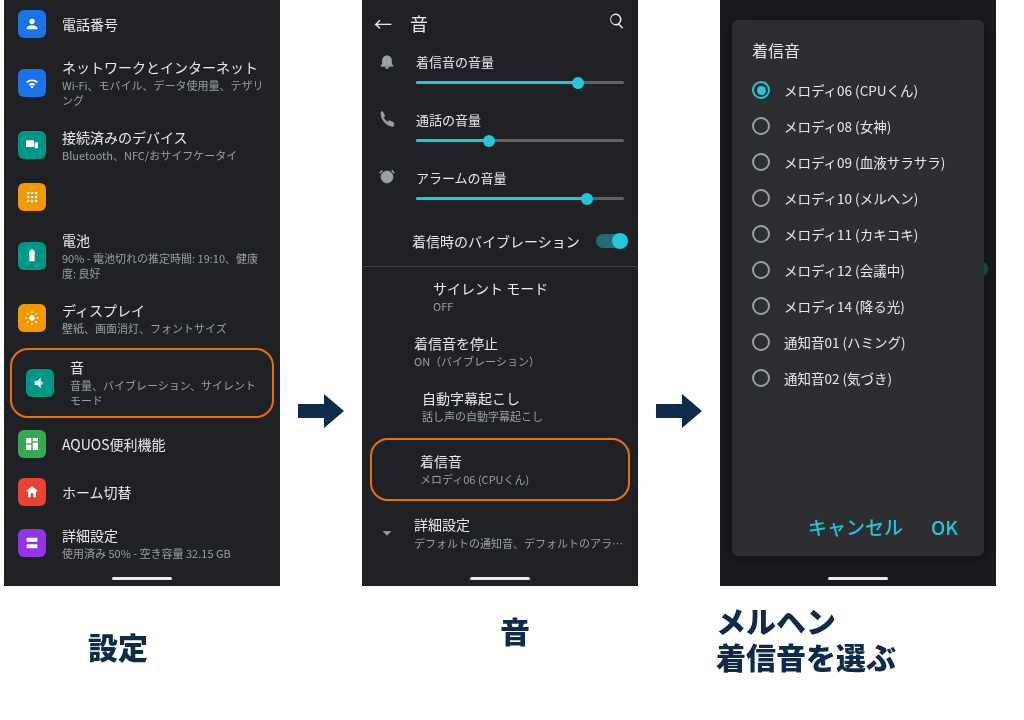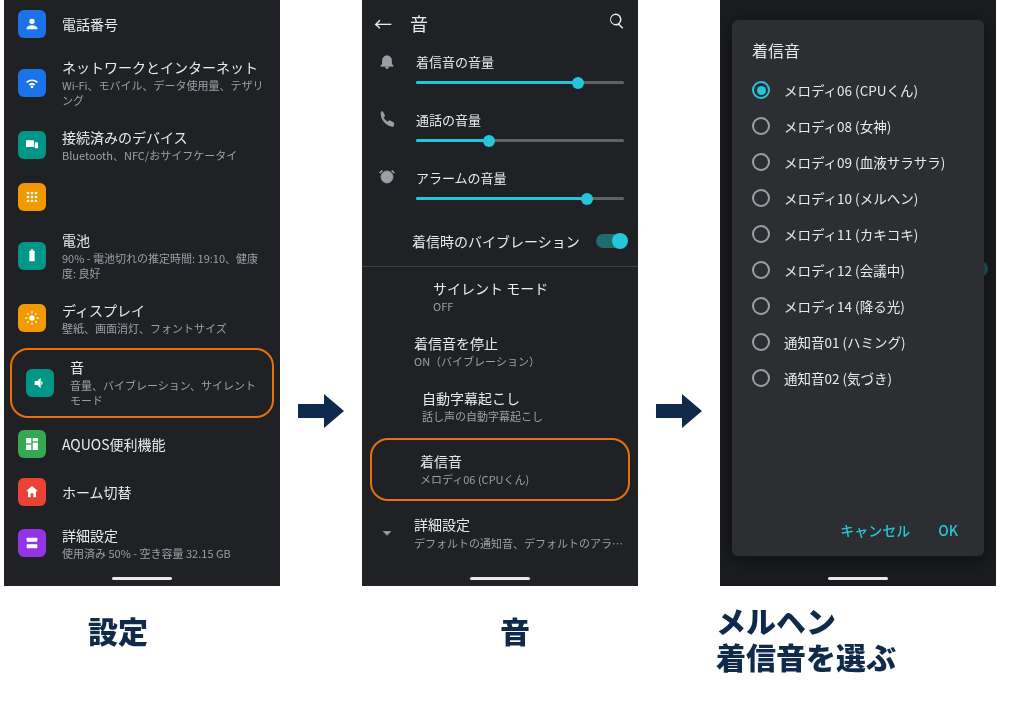--- a/index.html
+++ b/index.html
@@ -111,35 +111,35 @@
     width:18px; height:18px; border:2px solid #9aa0a6; border-radius:50%;
     display:flex; align-items:center; justify-content:center; flex-shrink:0;
   }
   .radio.sel { border-color:#26c6da; }
   .radio.sel::after {
     content:""; width:9px; height:9px; background:#26c6da; border-radius:50%;
   }
   .rlabel { font-size:13.5px; color:#e8eaed; line-height:1.25; }
   .dialog-actions {
     display:flex; justify-content:flex-end; gap:28px; padding:10px 18px 8px;
-    color:#26c6da; font-size:14px; font-weight:500;
+    color:#26c6da; font-size:19px; font-weight:500;
   }
 
   
   .arrow {
     align-self:center; margin-top:240px;
   }
   .arrow svg { width:46px; height:34px; fill:#0f2a4a; }
 
   
   .caption {
     position:absolute; font-size:30px; font-weight:800; color:#0f2a4a;
     line-height:1.2;
   }
-  .cap1 { left: 88px;  top: 612px; }
+  .cap1 { left: 88px;  top: 628px; }
   .cap2 { left: 500px; top: 612px; }
   .cap3 { left: 716px; top: 602px; }
 </style>
 </head>
 <body>
 
 <div class="stage">
 
   <div class="phone">
     <div class="row">

